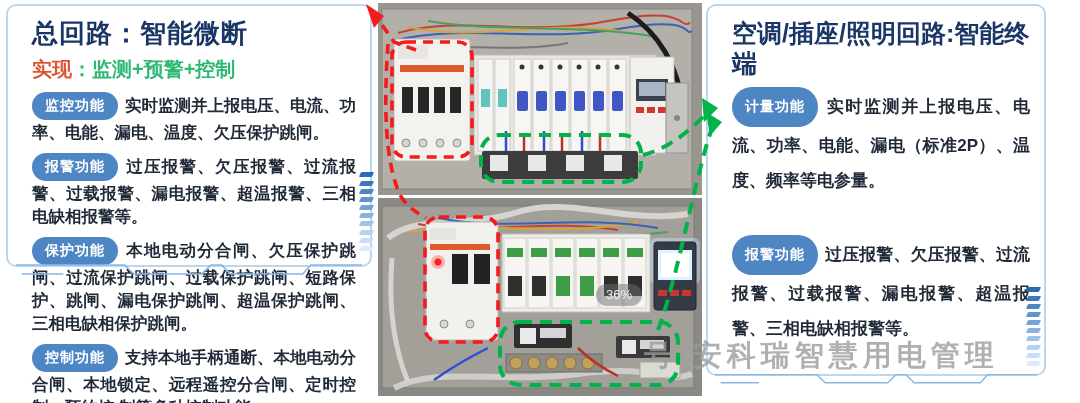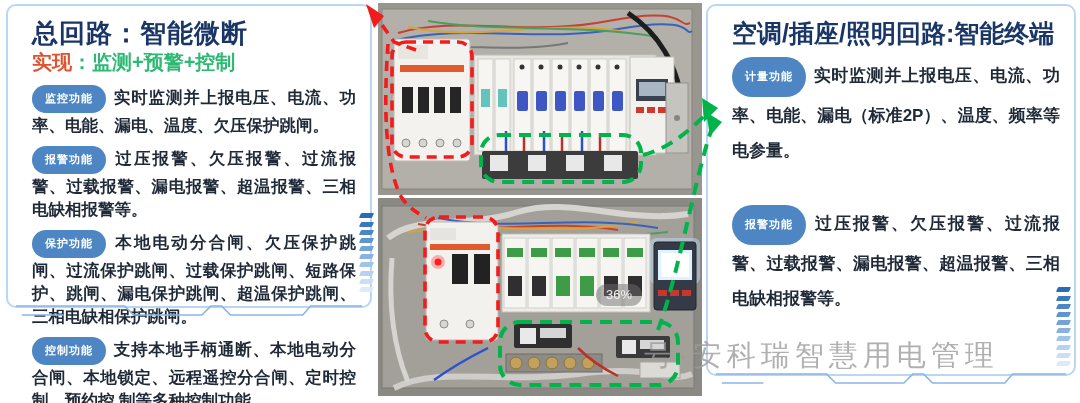--- a/index.html
+++ b/index.html
@@ -3,34 +3,34 @@
 <meta charset="utf-8">
 <style>
   * { margin:0; padding:0; box-sizing:border-box; }
   html,body { width:1080px; height:403px; background:#ffffff; overflow:hidden;
               font-family:"Liberation Sans","DejaVu Sans",sans-serif; }
   .canvas { position:relative; width:1080px; height:403px; background:#ffffff; }
 
   
   .card { position:absolute; background:#ffffff; border:2px solid #b9d7f0;
           border-radius:10px; padding:12px 14px 0 24px; }
-  .card-left  { left:6px;  top:4px; width:366px; height:304px; }
-  .card-right { left:706px; top:4px; width:370px; height:372px; }
+  .card-left  { left:6px;  top:4px; width:366px; height:263px; }
+  .card-right { left:706px; top:4px; width:340px; height:372px; }
 
   .card-title { font-size:26px; font-weight:bold; color:#1a3667; letter-spacing:1px; line-height:1.2; }
   .card-right .card-title { font-size:25px; letter-spacing:0; }
-  .subtitle { margin-top:0; font-size:20px; font-weight:bold; }
+  .subtitle { margin-top:7px; font-size:20px; font-weight:bold; }
   .sub-prefix { color:#e0532f; }
   .sub-rest   { color:#2db873; }
 
   .sec { margin-top:10px; font-size:16.5px; line-height:23px; font-weight:600;
          color:#1f2937; text-align:justify; }
   .card-right .sec { font-size:17px; line-height:35px; }
   .card-right .sec + .sec { margin-top:38px; }
-  .pill { display:inline-block; background:#4e86c4; color:#ffffff; font-size:11px;
+  .pill { display:inline-block; background:#4e86c4; color:#ffffff; font-size:14px;
           font-weight:bold; padding:2px 13px 3px; border-radius:20px; margin-right:7px;
           position:relative; top:-1px; letter-spacing:1px; }
 
   
   .notch { position:absolute; left:0; bottom:-16px; width:100%; height:18px; }
   .notch path { fill:none; stroke:#8ab6e6; stroke-width:1.6; }
 
   
   .dash-col { position:absolute; display:flex; flex-direction:column; gap:3.2px; }
   .card-left  .dash-col { right:-3px; bottom:14px; }
@@ -49,21 +49,21 @@
 
   
   .overlay { position:absolute; left:350px; top:0; width:380px; height:403px;
              pointer-events:none; z-index:4; }
   .red-dash   { fill:none; stroke:#f31b1b; stroke-width:3.6; stroke-dasharray:10 7; }
   .green-dash { fill:none; stroke:#00b34a; stroke-width:4;   stroke-dasharray:12 8; }
 
   
   .watermark { position:absolute; left:644px; top:336px; z-index:6; font-size:29px;
                color:#9b9b9b; opacity:.78; letter-spacing:5px; white-space:nowrap;
-               font-weight:400; }
+               font-weight:700; }
 </style>
 </head>
 <body>
 
 <div class="canvas">
 
   <div class="card card-left">
     <div class="card-title">总回路：智能微断</div>
     <div class="subtitle">
       <span class="sub-prefix">实现</span><span class="sub-rest">：监测+预警+控制</span>

